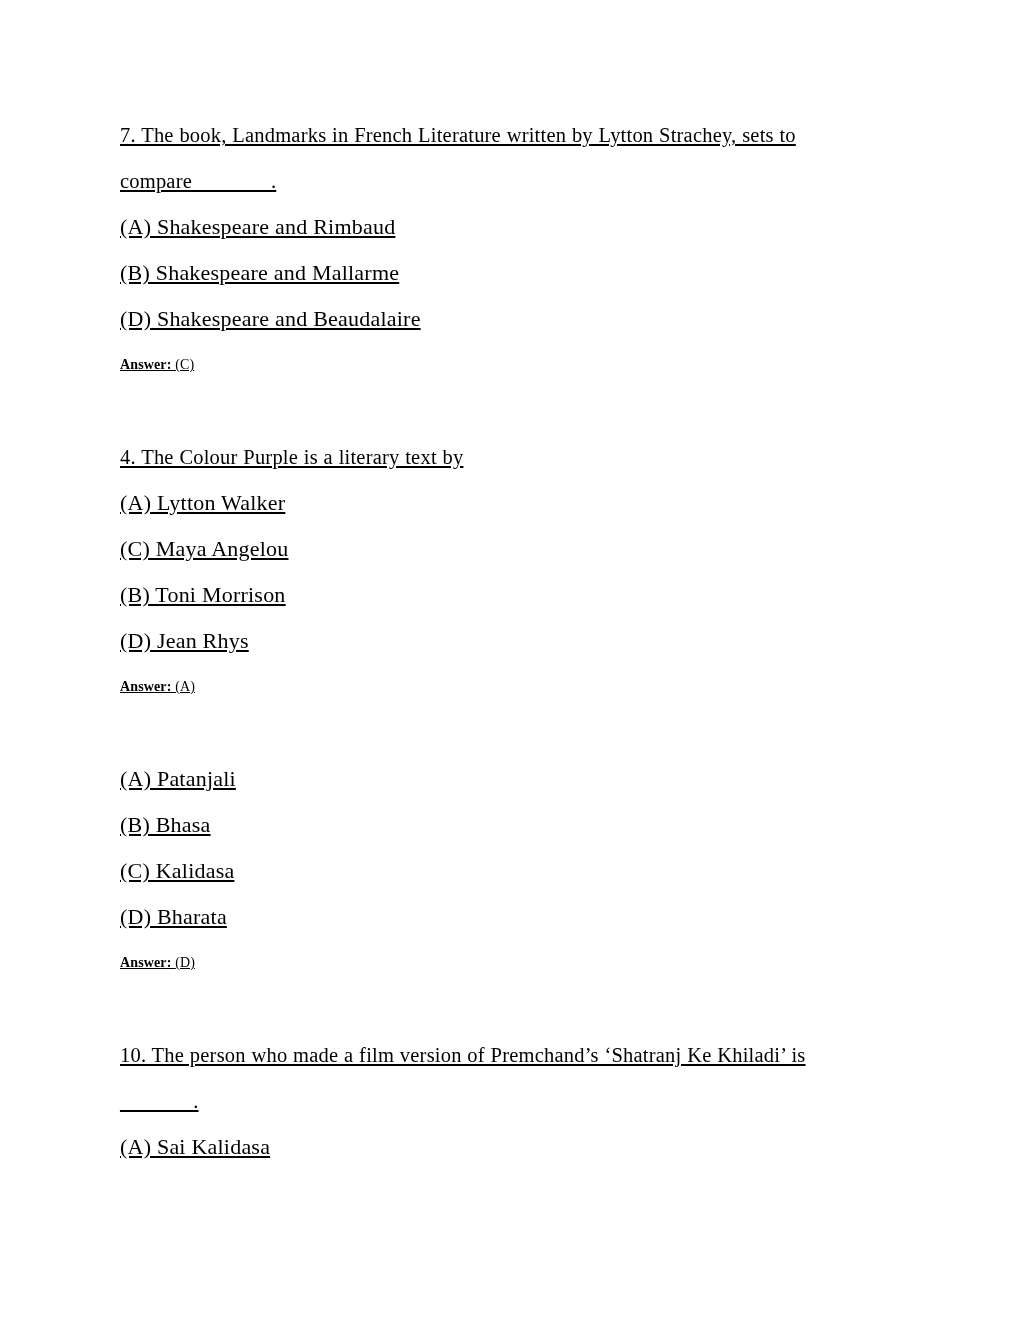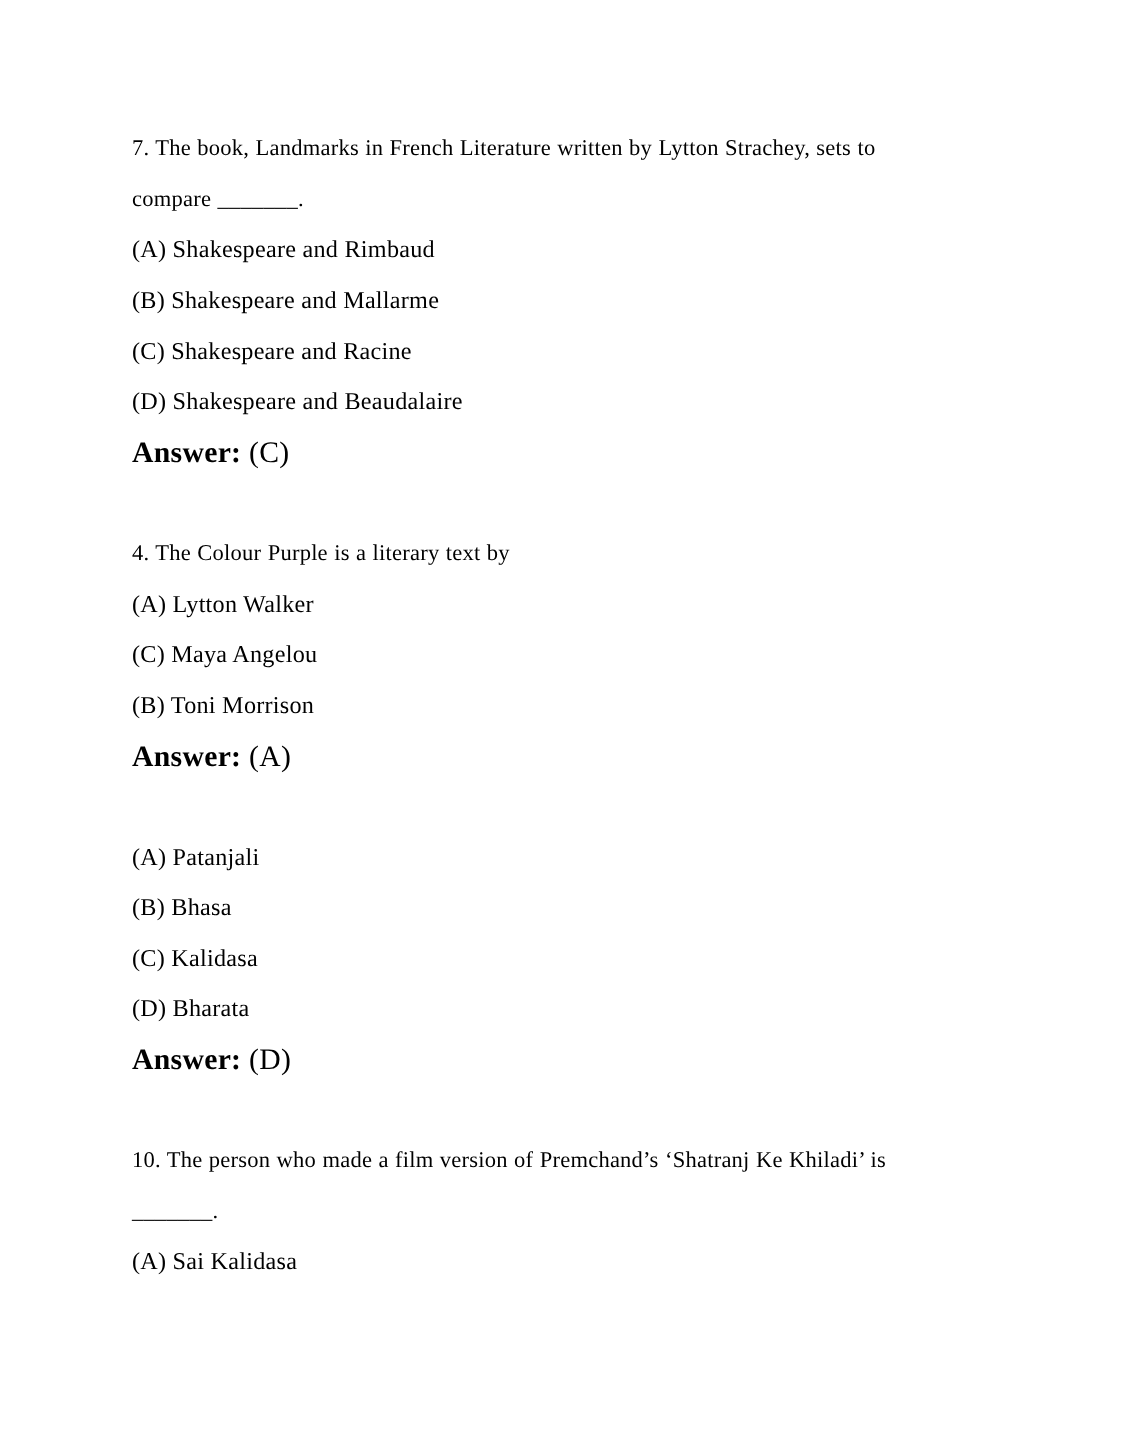--- a/index.html
+++ b/index.html
@@ -17,20 +17,21 @@
     -webkit-font-smoothing: antialiased;
   }
 
   .page {
     position: relative;
     width: 840px;
     height: 1320px;
     background: #ffffff;
     box-sizing: border-box;
     padding: 112px 120px 0 120px;
+    text-decoration: underline;
   }
 
   .doc-body {
     width: 740px;
   }
 
   .qblock {
     margin: 0 0 46px 0;
   }
   .qblock:last-child {
@@ -47,21 +48,21 @@
   }
 
   .opt {
     font-size: 22px;
     line-height: 46px;
     margin: 0;
     letter-spacing: 0.01em;
   }
 
   .answer {
-    font-size: 27px;
+    font-size: 14px;
     line-height: 46px;
     margin: 0;
     letter-spacing: 0.01em;
   }
   .answer .answer-label {
     font-weight: bold;
   }
   .answer .answer-value {
     font-weight: normal;
   }
@@ -69,30 +70,30 @@
 </head>
 <body>
 
 <div class="page">
   <div class="doc-body">
 
     <div class="qblock">
       <p class="q-stem">7. The book, Landmarks in French Literature written by Lytton Strachey, sets to compare _______.</p>
       <p class="opt">(A) Shakespeare and Rimbaud</p>
       <p class="opt">(B) Shakespeare and Mallarme</p>
-      <p class="opt">(C) Shakespeare and Racine</p>
       <p class="opt">(D) Shakespeare and Beaudalaire</p>
       <p class="answer"><span class="answer-label">Answer: </span><span class="answer-value">(C)</span></p>
     </div>
 
     <div class="qblock">
       <p class="q-stem">4. The Colour Purple is a literary text by</p>
       <p class="opt">(A) Lytton Walker</p>
       <p class="opt">(C) Maya Angelou</p>
       <p class="opt">(B) Toni Morrison</p>
+      <p class="opt">(D) Jean Rhys</p>
       <p class="answer"><span class="answer-label">Answer: </span><span class="answer-value">(A)</span></p>
     </div>
 
     <div class="qblock">
       <p class="opt">(A) Patanjali</p>
       <p class="opt">(B) Bhasa</p>
       <p class="opt">(C) Kalidasa</p>
       <p class="opt">(D) Bharata</p>
       <p class="answer"><span class="answer-label">Answer: </span><span class="answer-value">(D)</span></p>
     </div>

